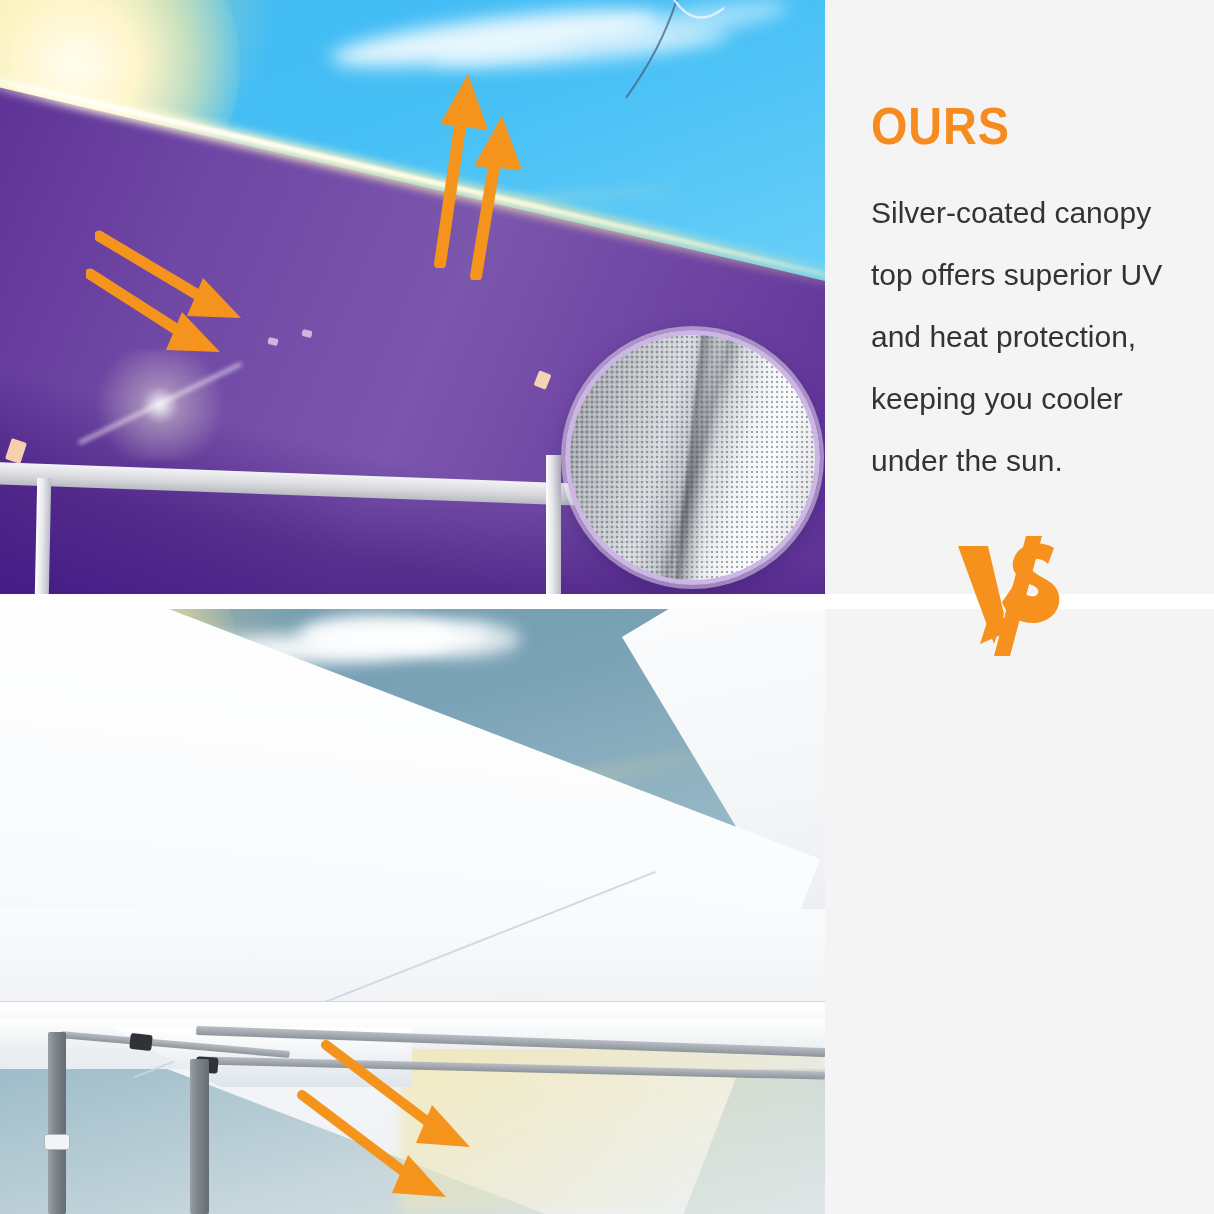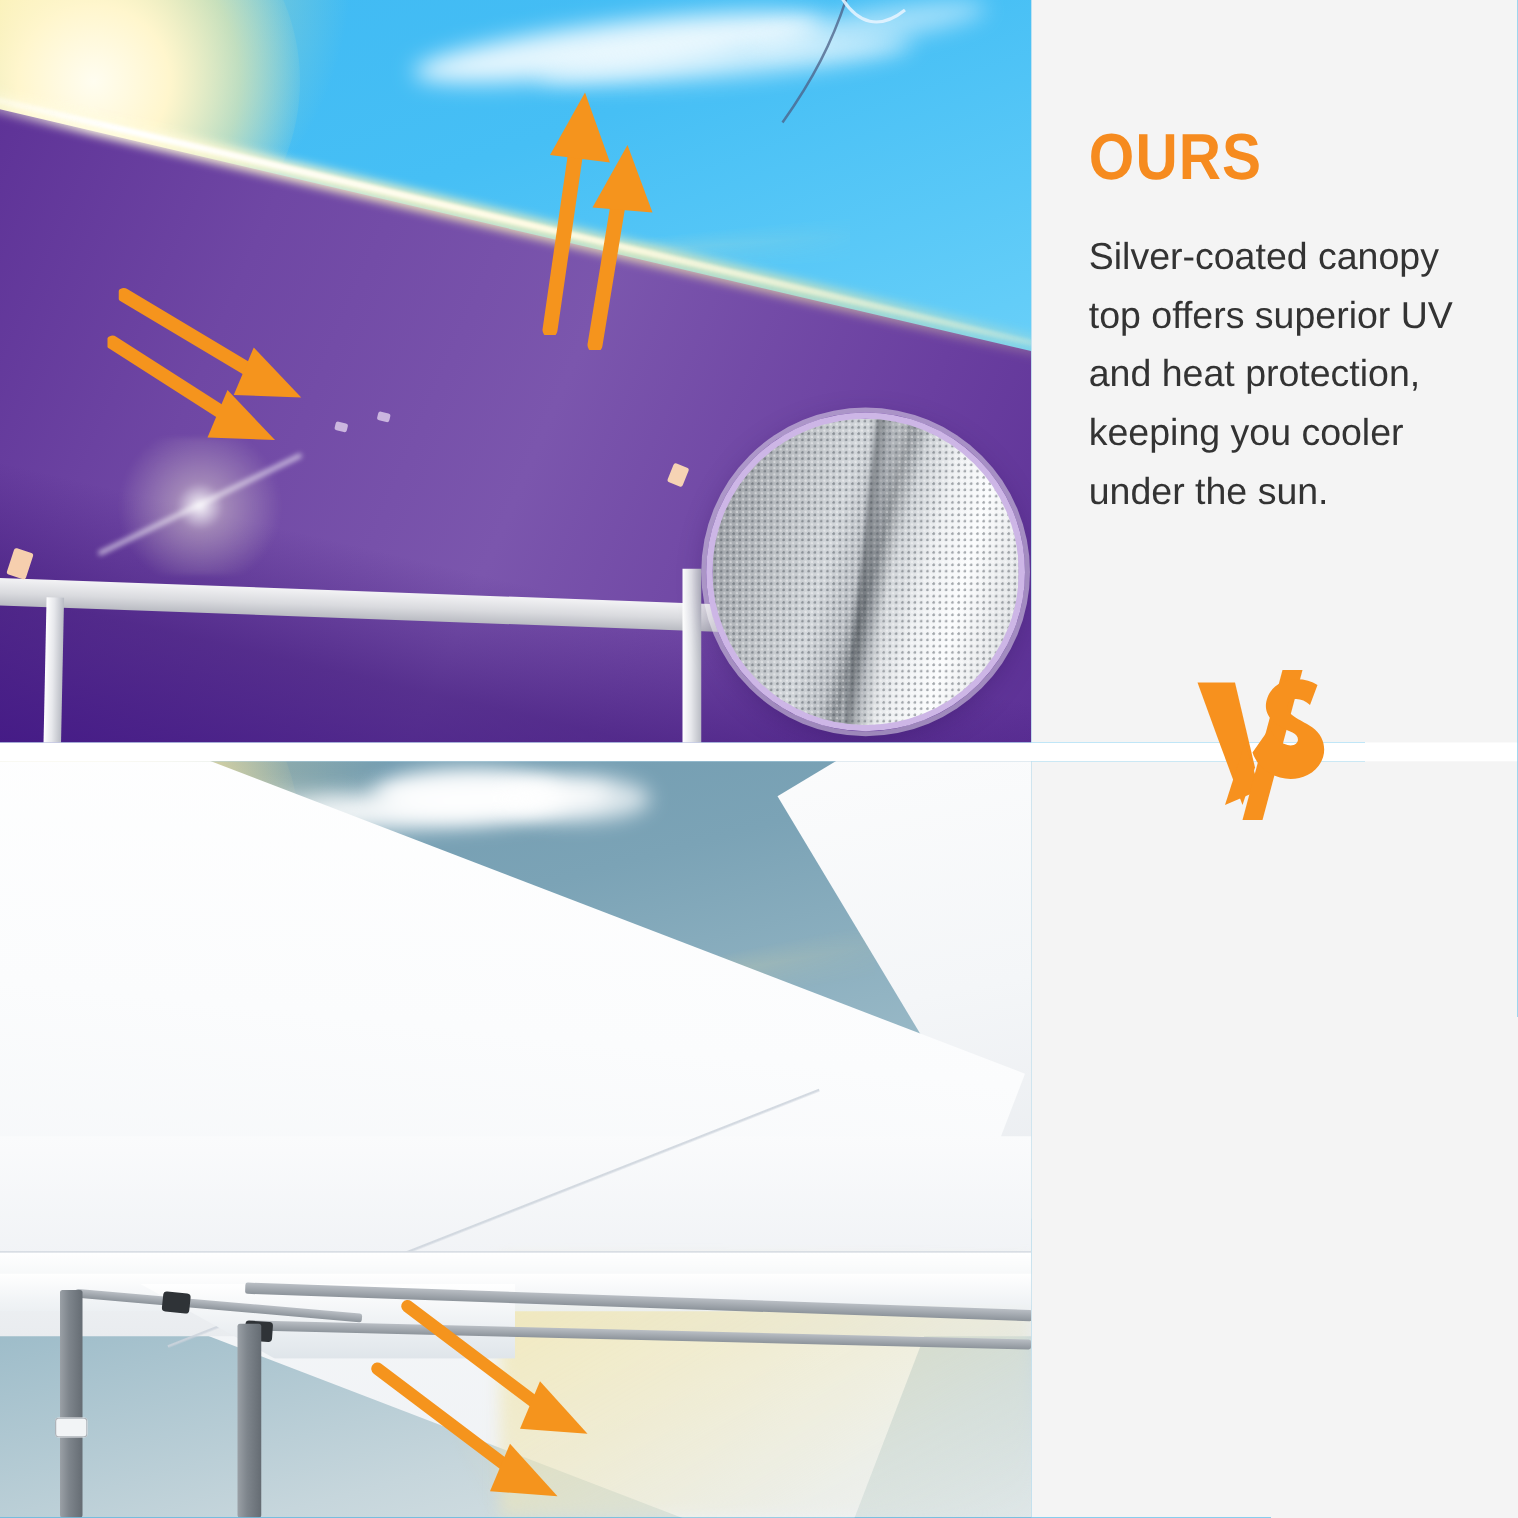--- a/index.html
+++ b/index.html
@@ -2,21 +2,21 @@
 <html><head>
 <meta charset="utf-8">
 <style>
   html,body{margin:0;padding:0;}
   body{
     width:1214px;height:1214px;overflow:hidden;
     background:#f4f4f4;
     font-family:"Liberation Sans", sans-serif;
     -webkit-font-smoothing:antialiased;
   }
-  .board{position:relative;width:1092px;height:1214px;background:#0ea5e9;}
+  .board{position:relative;width:1092px;height:1214px;background:#15803d;}
 
   
   .photo{position:absolute;left:0;width:825px;overflow:hidden;}
   .photo-top{top:0;height:594px;background:#35b4f0;}
   .photo-bottom{top:609px;height:605px;background:#7fa3b8;}
 
   .divider{position:absolute;left:0;top:594px;width:1214px;height:15px;background:#ffffff;z-index:30;}
 
   .side{position:absolute;left:825px;width:389px;background:#f4f4f4;}
   .side-top{top:0;height:594px;}
@@ -223,21 +223,21 @@
   .head{
     position:absolute;left:46px;
     font-weight:700;font-size:52px;letter-spacing:1px;
     font-family:"Liberation Sans", sans-serif;
     transform:scaleX(.9);transform-origin:left center;
     line-height:1;
   }
   .head-ours{top:100px;color:#f68b1f;}
   .para{
     position:absolute;left:46px;width:320px;
-    color:#333333;font-size:30px;line-height:47px;
+    color:#333333;font-size:30px;line-height:62px;
     font-family:"Liberation Sans", sans-serif;
   }
   .para-ours{top:182px;}
 
   .vs{position:absolute;left:950px;top:528px;width:130px;height:128px;z-index:40;}
 </style>
 </head>
 <body>
 
 <div class="board">

